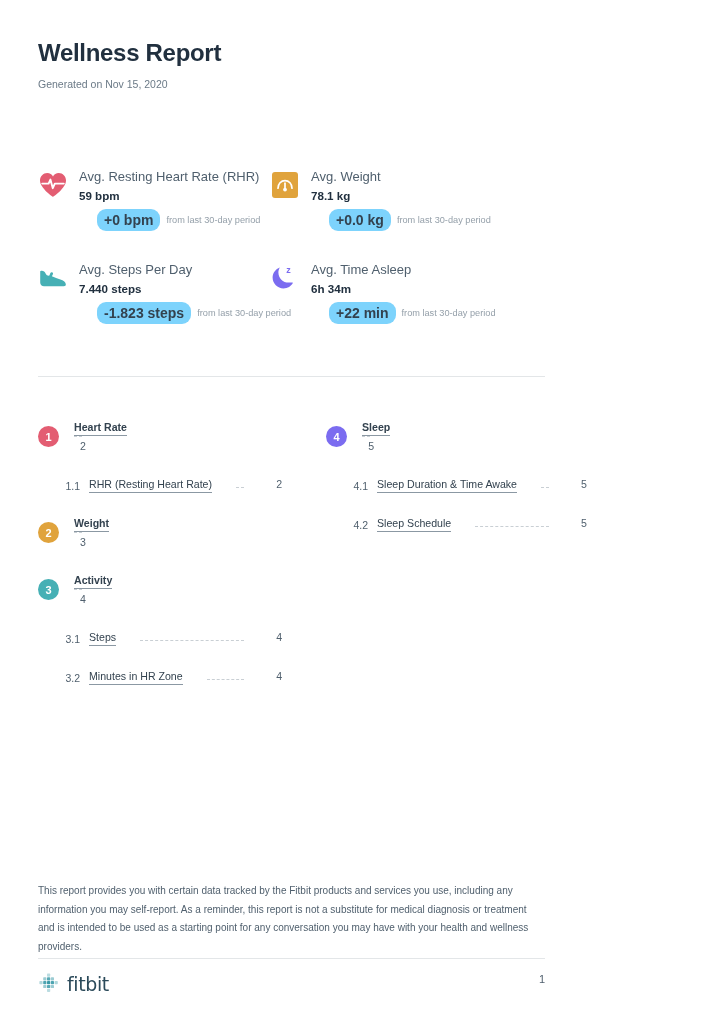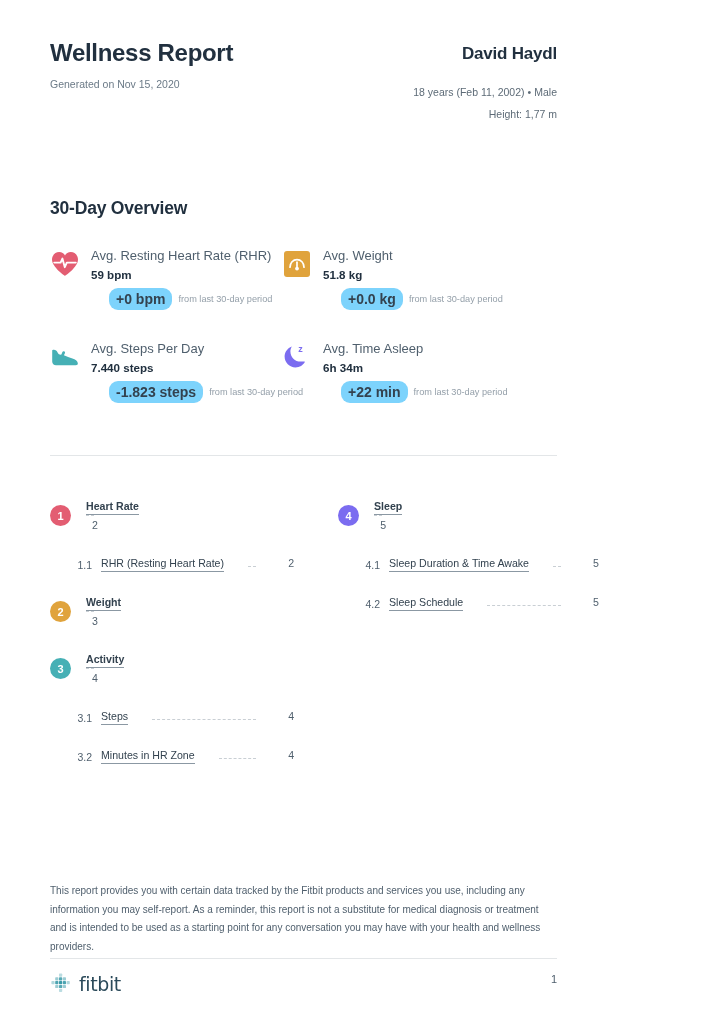--- a/index.html
+++ b/index.html
@@ -15,21 +15,20 @@
     color: #2c3e50;
     -webkit-font-smoothing: antialiased;
   }
   .page {
     position: absolute;
     left: 0; top: 0;
     width: 583px;
     height: 1020px;
     box-sizing: border-box;
     padding: 0 38px;
-    margin-left: 12px;
   }
 
   
   .header {
     display: flex;
     justify-content: space-between;
     align-items: flex-start;
     padding-top: 40px;
   }
   .header-left { }
@@ -265,31 +264,23 @@
 </head>
 <body>
 
 <div class="page">
 
   <div class="header">
     <div class="header-left">
       <h1 class="report-title">Wellness Report</h1>
       <div class="report-generated">Generated on Nov 15, 2020</div>
     </div>
-    <div class="header-right">
-      <div class="person-name">David Haydl</div>
-      <div class="person-meta">
-        <span>18 years (Feb 11, 2002)</span><span class="dot-sep">•</span><span>Male</span>
-      </div>
-      <div class="person-height">Height: 1,77 m</div>
-    </div>
   </div>
 
   <div class="overview">
-    <h2 class="section-title">30-Day Overview</h2>
 
     <div class="stat-grid">
 
       <div class="stat-card">
         <div class="stat-icon">
           <svg width="28" height="26" viewBox="0 0 28 26" aria-hidden="true">
             <path d="M14 25 C14 25 1 16.4 1 8.6 C1 4.2 4.3 1 8.2 1 C10.8 1 13 2.4 14 4.6 C15 2.4 17.2 1 19.8 1 C23.7 1 27 4.2 27 8.6 C27 16.4 14 25 14 25 Z" fill="#e35d72"></path>
             <path d="M3.2 11.6 H9.6 L11.4 7.6 L13.8 16.2 L15.8 11.6 H24.8" fill="none" stroke="#ffffff" stroke-width="1.9" stroke-linejoin="round" stroke-linecap="round"></path>
           </svg>
         </div>
@@ -307,21 +298,21 @@
         <div class="stat-icon">
           <svg width="26" height="26" viewBox="0 0 26 26" aria-hidden="true">
             <rect x="0" y="0" width="26" height="26" rx="3" fill="#e0a33c"></rect>
             <path d="M6 16.2 C6 11.8 9.1 8.6 13 8.6 C16.9 8.6 20 11.8 20 16.2" fill="none" stroke="#ffffff" stroke-width="1.7" stroke-linecap="round"></path>
             <path d="M13 16.4 L13 11.2" stroke="#ffffff" stroke-width="1.7" stroke-linecap="round"></path>
             <circle cx="13" cy="17.6" r="1.9" fill="#ffffff"></circle>
           </svg>
         </div>
         <div class="stat-body">
           <div class="stat-label">Avg. Weight</div>
-          <div class="stat-value">51.8 kg</div>
+          <div class="stat-value">78.1 kg</div>
           <div class="stat-delta-row">
             <span class="stat-pill">+0.0 kg</span>
             <span class="stat-compare">from last 30-day period</span>
           </div>
         </div>
       </div>
 
       <div class="stat-card">
         <div class="stat-icon">
           <svg width="30" height="22" viewBox="0 0 30 22" aria-hidden="true">

